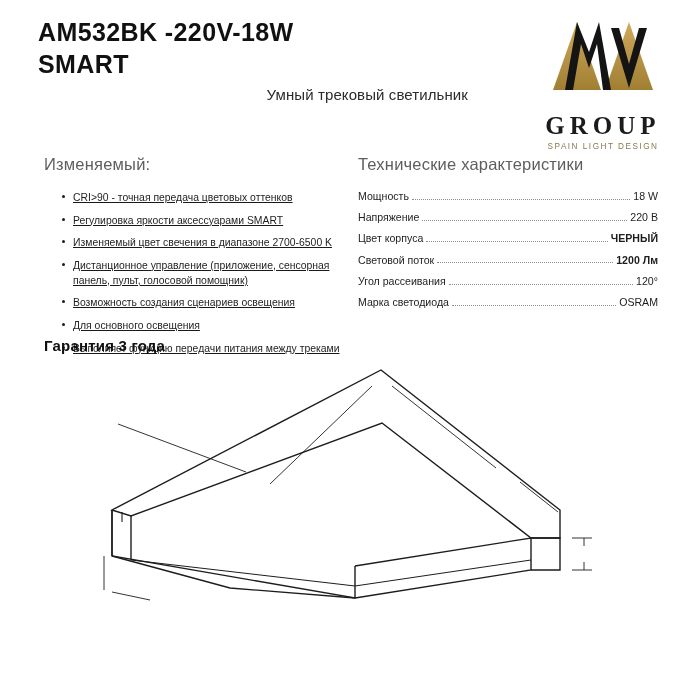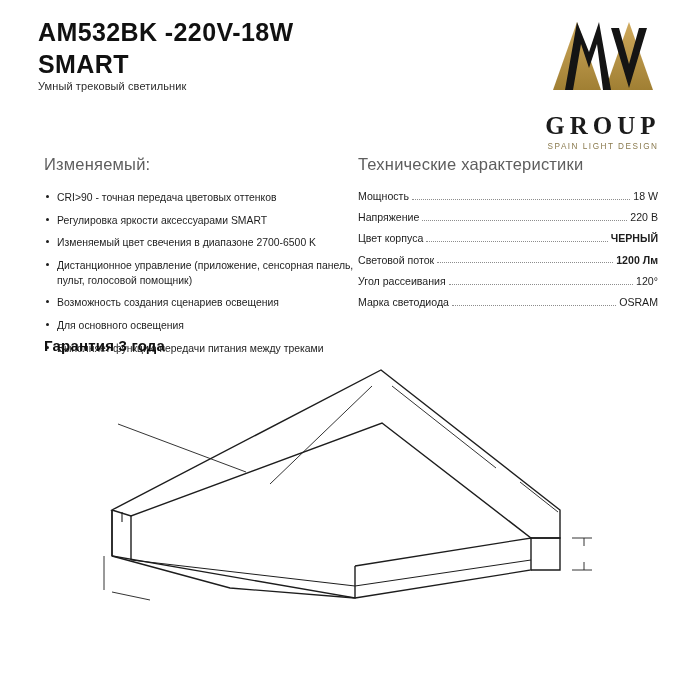--- a/index.html
+++ b/index.html
@@ -30,24 +30,26 @@
   }
   .title {
     font-size: 25px;
     font-weight: 700;
     letter-spacing: 0.4px;
     line-height: 1.28;
     color: #111;
     white-space: pre-line;
   }
   .subtitle {
-    font-size: 11px;
+    margin-top: 6px;
+    font-size: 15px;
     font-weight: 400;
     color: #2b2b2b;
     letter-spacing: 0.1px;
+    text-align: right;
   }
 
   
   .logo {
     position: absolute;
     right: 28px;
     top: 18px;
     width: 138px;
     text-align: center;
   }
@@ -88,22 +90,23 @@
   }
   .col-head {
     font-size: 16.5px;
     color: #5e5e5e;
     font-weight: 400;
     letter-spacing: 0.2px;
     margin-bottom: 16px;
   }
   ul.features {
     list-style: none;
-    margin: 0;
+    margin: 16px;
     padding: 0;
+    text-decoration: underline;
   }
   ul.features li {
     position: relative;
     padding-left: 13px;
     font-size: 10.4px;
     line-height: 1.45;
     color: #1d1d1d;
     margin-bottom: 7.5px;
   }
   ul.features li:before {

